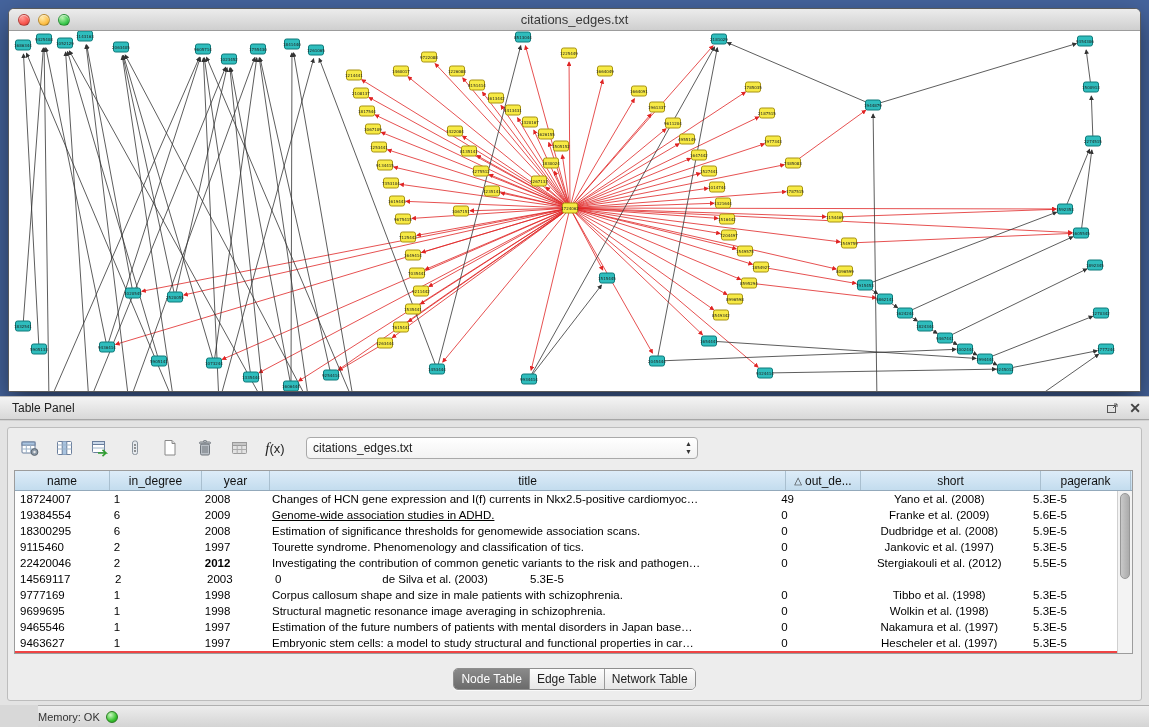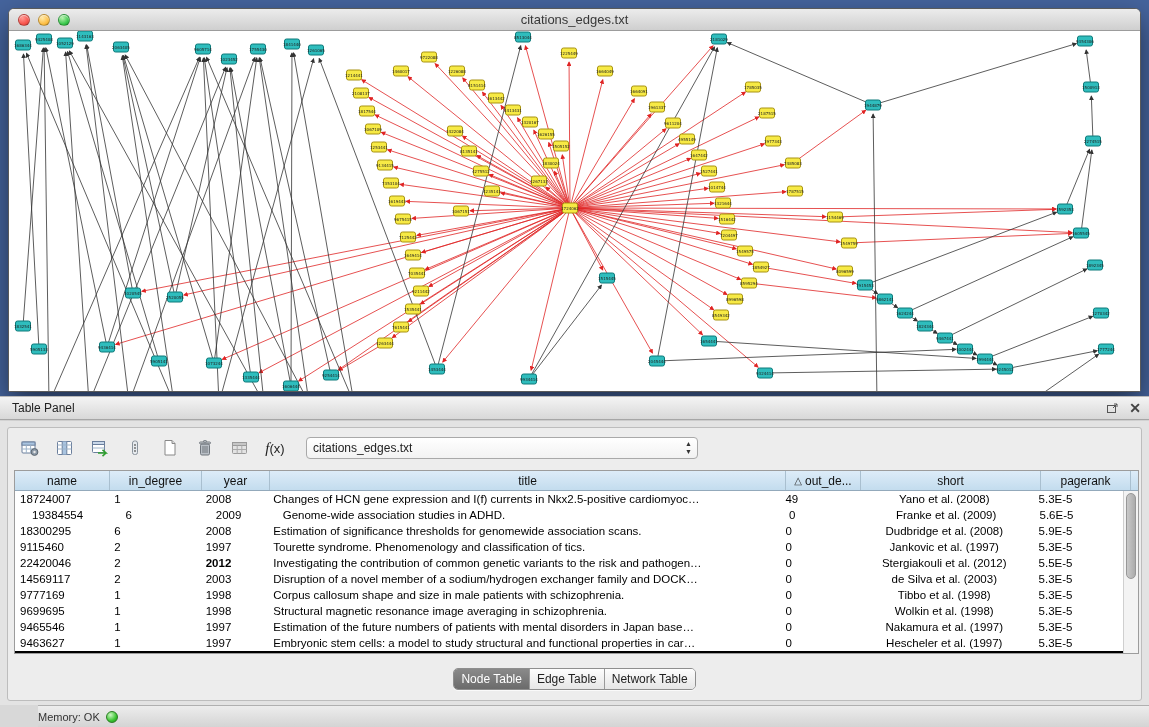--- a/index.html
+++ b/index.html
@@ -40,21 +40,21 @@
           justify-content:center; padding:0; }
   .fx { font-size:13px; color:#222; }
   .fx i { font-family:"Liberation Serif", serif; font-size:15px; }
   .combo { margin-left:10px; width:392px; height:22px; background:linear-gradient(#ffffff,#f2f2f2);
            border:1px solid #a9a9a9; border-radius:4px; display:flex; align-items:center;
            padding:0 6px; font-size:12px; color:#222; position:relative; }
   .combo .arrows { position:absolute; right:5px; top:2px; display:flex; flex-direction:column;
                    line-height:8px; font-size:7px; color:#333; }
 
   
-  .tablewrap { position:absolute; top:42px; left:6px; right:2px; height:184px; background:#000000;
+  .tablewrap { position:absolute; top:42px; left:6px; right:8px; height:184px; background:#ef4444;
                border:1px solid #9c9c9c; overflow:hidden; }
   .thead { display:flex; height:20px; background:linear-gradient(#ddecf8,#c3dcee);
            border-bottom:1px solid #93a9bb; }
   .th { border-right:1px solid #a9bfcf; font-size:12px; display:flex; align-items:center;
         justify-content:center; color:#111; gap:3px; }
   .th .sort { font-size:10px; color:#333; }
   .tbody { position:absolute; top:20px; left:0; right:15px; bottom:0; overflow:hidden; }
   .tr { display:flex; height:16px; background:#fff; }
   .td { font-size:11.5px; line-height:16px; padding:0 5px; white-space:nowrap; overflow:hidden; color:#000; }
   .td.align-center { text-align:center; }
@@ -779,24 +779,24 @@
           <div class="tr">
             <div class="td align-left" style="width: 95px;">18724007</div>
             <div class="td align-left" style="width: 92px;">1</div>
             <div class="td align-left" style="width: 68px;">2008</div>
             <div class="td align-left" style="width: 516px;">Changes of HCN gene expression and I(f) currents in Nkx2.5-positive cardiomyoc…</div>
             <div class="td align-left" style="width: 75px;">49</div>
             <div class="td align-center" style="width: 180px;">Yano et al. (2008)</div>
             <div class="td align-left" style="width: 90px;">5.3E-5</div>
           </div>
           <div class="tr">
-            <div class="td align-left" style="width: 95px; margin-left: 12px;">19384554</div>
+            <div class="td align-left" style="width: 95px;">19384554</div>
             <div class="td align-left" style="width: 92px;">6</div>
             <div class="td align-left" style="width: 68px;">2009</div>
-            <div class="td align-left" style="width: 516px;">Genome-wide association studies in ADHD.</div>
+            <div class="td align-left" style="width: 516px; text-decoration: underline;">Genome-wide association studies in ADHD.</div>
             <div class="td align-left" style="width: 75px;">0</div>
             <div class="td align-center" style="width: 180px;">Franke et al. (2009)</div>
             <div class="td align-left" style="width: 90px;">5.6E-5</div>
           </div>
           <div class="tr">
             <div class="td align-left" style="width: 95px;">18300295</div>
             <div class="td align-left" style="width: 92px;">6</div>
             <div class="td align-left" style="width: 68px;">2008</div>
             <div class="td align-left" style="width: 516px;">Estimation of significance thresholds for genomewide association scans.</div>
             <div class="td align-left" style="width: 75px;">0</div>
@@ -818,21 +818,20 @@
             <div class="td align-left" style="width: 68px; font-weight: bold;">2012</div>
             <div class="td align-left" style="width: 516px;">Investigating the contribution of common genetic variants to the risk and pathogen…</div>
             <div class="td align-left" style="width: 75px;">0</div>
             <div class="td align-center" style="width: 180px;">Stergiakouli et al. (2012)</div>
             <div class="td align-left" style="width: 90px;">5.5E-5</div>
           </div>
           <div class="tr">
             <div class="td align-left" style="width: 95px;">14569117</div>
             <div class="td align-left" style="width: 92px;">2</div>
             <div class="td align-left" style="width: 68px;">2003</div>
-            <div class="td align-left" style="width: 516px;">Disruption of a novel member of a sodium/hydrogen exchanger family and DOCK…</div>
             <div class="td align-left" style="width: 75px;">0</div>
             <div class="td align-center" style="width: 180px;">de Silva et al. (2003)</div>
             <div class="td align-left" style="width: 90px;">5.3E-5</div>
           </div>
           <div class="tr">
             <div class="td align-left" style="width: 95px;">9777169</div>
             <div class="td align-left" style="width: 92px;">1</div>
             <div class="td align-left" style="width: 68px;">1998</div>
             <div class="td align-left" style="width: 516px;">Corpus callosum shape and size in male patients with schizophrenia.</div>
             <div class="td align-left" style="width: 75px;">0</div>

